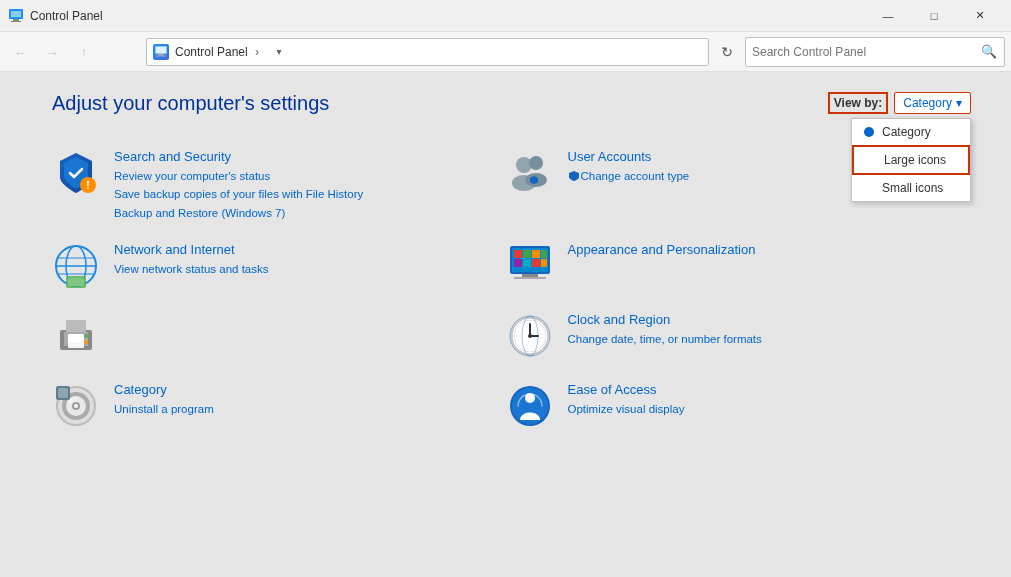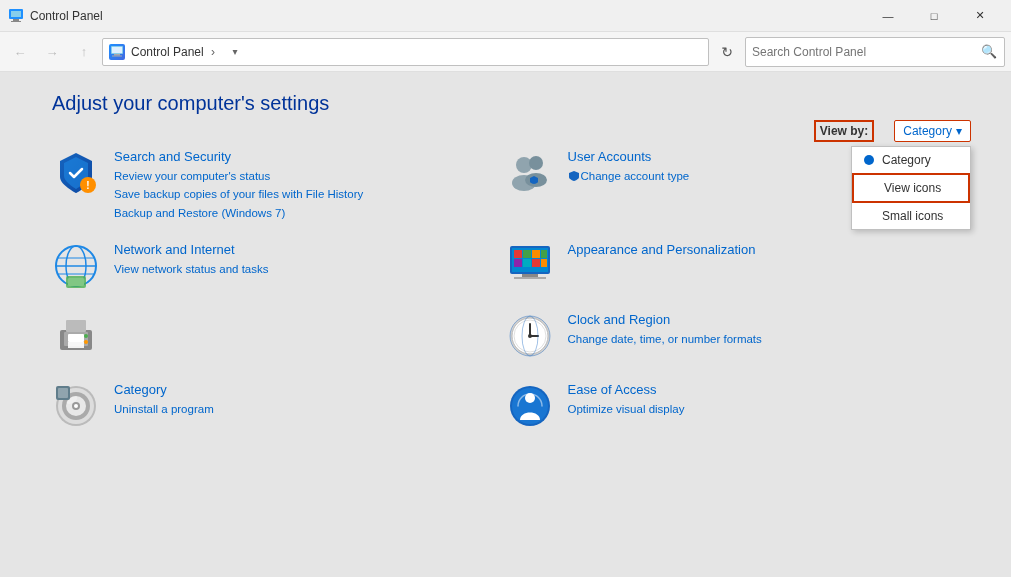--- a/index.html
+++ b/index.html
@@ -79,20 +79,21 @@
     .address-input-container {
       flex: 1;
       height: 28px;
       background: #fff;
       border: 1px solid #c0c0c0;
       border-radius: 2px;
       display: flex;
       align-items: center;
       padding: 0 6px;
       gap: 6px;
+      margin-left: 44px;
     }
     .address-icon {
       width: 16px;
       height: 16px;
       background: linear-gradient(135deg, #1e90ff, #4169e1);
       border-radius: 2px;
       display: flex;
       align-items: center;
       justify-content: center;
       flex-shrink: 0;
@@ -160,22 +161,21 @@
       color: #003399;
       margin-bottom: 24px;
     }
 
     .view-by-bar {
       position: absolute;
       top: 20px;
       right: 40px;
       display: flex;
       align-items: center;
-      gap: 20px;
-      margin-top: 28px;
+      gap: 6px;
     }
     .view-by-label {
       font-size: 12px;
       color: #333;
       font-weight: 600;
     }
     .view-by-dropdown {
       position: relative;
       display: flex;
       align-items: center;
@@ -334,21 +334,21 @@
         <span>▾</span>
       </button>
 
       <div class="dropdown-menu">
         <div class="dropdown-item selected-item">
           <span class="radio-dot"></span>
           <span>Category</span>
         </div>
         <div class="dropdown-item highlighted" style="border:2px solid #cc3300;">
           <span class="radio-empty"></span>
-          <span>View icons</span>
+          <span>Large icons</span>
         </div>
         <div class="dropdown-item">
           <span class="radio-empty"></span>
           <span>Small icons</span>
         </div>
       </div>
     </div>
   </div>
 
   <div class="categories-grid">

